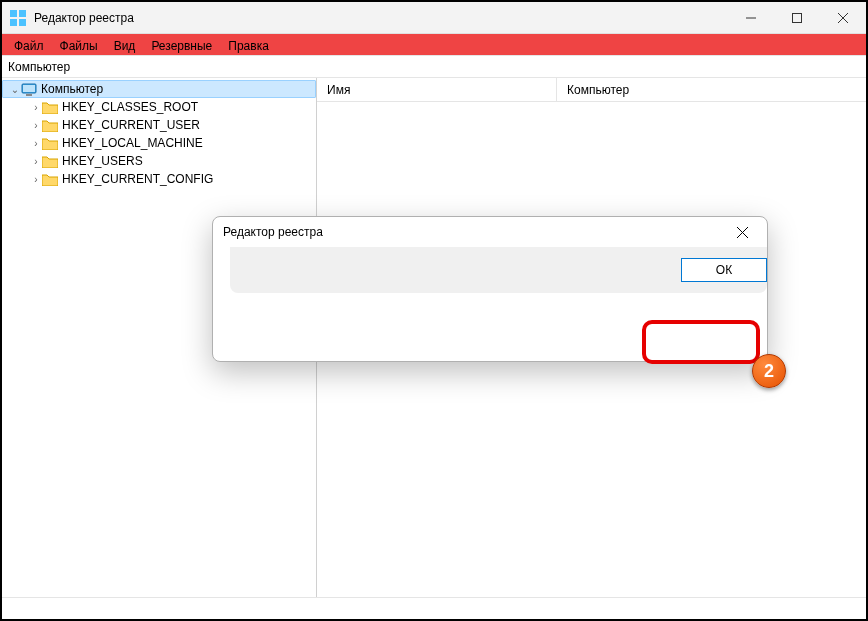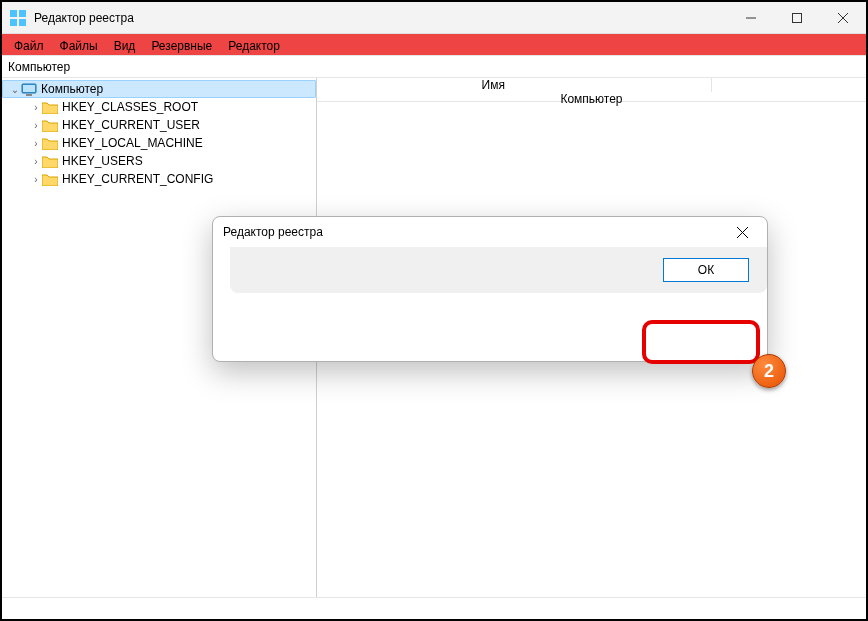--- a/index.html
+++ b/index.html
@@ -14,31 +14,31 @@
 .menuitem { padding: 2px 8px; color: #000; }
 .addressbar { height: 22px; display: flex; align-items: center; padding: 0 6px; border-bottom: 1px solid #e5e5e5; background: #fff; }
 .content { flex: 1; display: flex; min-height: 0; }
 .tree { width: 315px; border-right: 1px solid #d0d0d0; overflow: auto; background: #fff; padding-top: 2px; }
 .tree-row { height: 18px; display: flex; align-items: center; padding-left: 6px; white-space: nowrap; }
 .tree-row.sel { background: #cce8ff; border: 1px solid #99d1ff; border-radius: 1px; }
 .tree-toggle { width: 12px; color: #666; text-align: center; font-size: 10px; }
 .tree-row.child { padding-left: 28px; }
 .tree-row.child .tree-toggle { width: 12px; }
 .listpane { flex: 1; display: flex; flex-direction: column; }
-.listheader { height: 24px; display: flex; align-items: center; border-bottom: 1px solid #e5e5e5; flex-direction: column; }
+.listheader { height: 24px; display: flex; align-items: center; border-bottom: 1px solid #e5e5e5; }
 .listcol { padding: 0 10px; border-right: 1px solid #e5e5e5; height: 100%; display: flex; align-items: center; color: #000; }
 .listbody { flex: 1; }
 .statusbar { height: 22px; border-top: 1px solid #e5e5e5; }
 .dialog { position: absolute; left: 210px; top: 214px; width: 556px; height: 146px; background: #fff; border: 1px solid #b0b0b0; border-radius: 8px; box-shadow: 0 10px 30px rgba(0,0,0,0.25); display: flex; flex-direction: column; }
 .dlg-title { height: 30px; display: flex; align-items: center; padding: 0 10px; color: #000; font-size: 12px; }
 .dlg-close { margin-left: auto; width: 30px; height: 30px; display: flex; align-items: center; justify-content: center; color: #000; }
 .dlg-body { flex: 1; display: flex; padding: 6px 16px 0 16px; }
 .dlg-icon { width: 32px; height: 32px; flex: 0 0 32px; margin-top: 4px; }
 .dlg-text { padding: 4px 8px 0 14px; line-height: 1.35; color: #000; }
-.dlg-buttons { height: 46px; display: flex; align-items: center; justify-content: flex-end; padding-right: 18px; background: #f0f0f0; border-radius: 0 0 8px 8px; margin-left: 17px; }
+.dlg-buttons { height: 46px; display: flex; align-items: center; justify-content: flex-end; padding-right: 0; background: #f0f0f0; border-radius: 0 0 8px 8px; margin-left: 17px; }
 .ok-btn { min-width: 86px; height: 24px; background: #fff; border: 1px solid #0078d4; color: #000; display: flex; align-items: center; justify-content: center; }
 .highlight-ok { position: absolute; border: 4px solid #e60000; border-radius: 10px; pointer-events: none; }
 .badge { position: absolute; width: 34px; height: 34px; border-radius: 50%; background: radial-gradient(circle at 35% 30%, #ff8a3d, #e65100); color: #fff; font-weight: bold; font-size: 18px; display: flex; align-items: center; justify-content: center; box-shadow: 0 2px 4px rgba(0,0,0,0.4); border: 1px solid #b03800; }
 .folder-icon { width: 16px; height: 13px; margin-right: 4px; }
 .pc-icon { width: 16px; height: 13px; margin-right: 4px; }
 </style>
 </head>
 <body>
 
 <div class="window">
@@ -70,21 +70,21 @@
           <line x1="10" y1="0" x2="0" y2="10" stroke="#333" stroke-width="1"></line>
         </svg>
       </div>
   </div>
 
   <div class="menubar">
     <div class="menuitem">Файл</div>
     <div class="menuitem">Файлы</div>
     <div class="menuitem">Вид</div>
     <div class="menuitem">Резервные</div>
-    <div class="menuitem">Редактор</div>
+    <div class="menuitem">Правка</div>
   </div>
 
   <div class="addressbar">
     <span>Компьютер</span>
   </div>
 
   <div class="content">
     <div class="tree">
       <div class="tree-row sel">
         <span class="tree-toggle">⌄</span>

